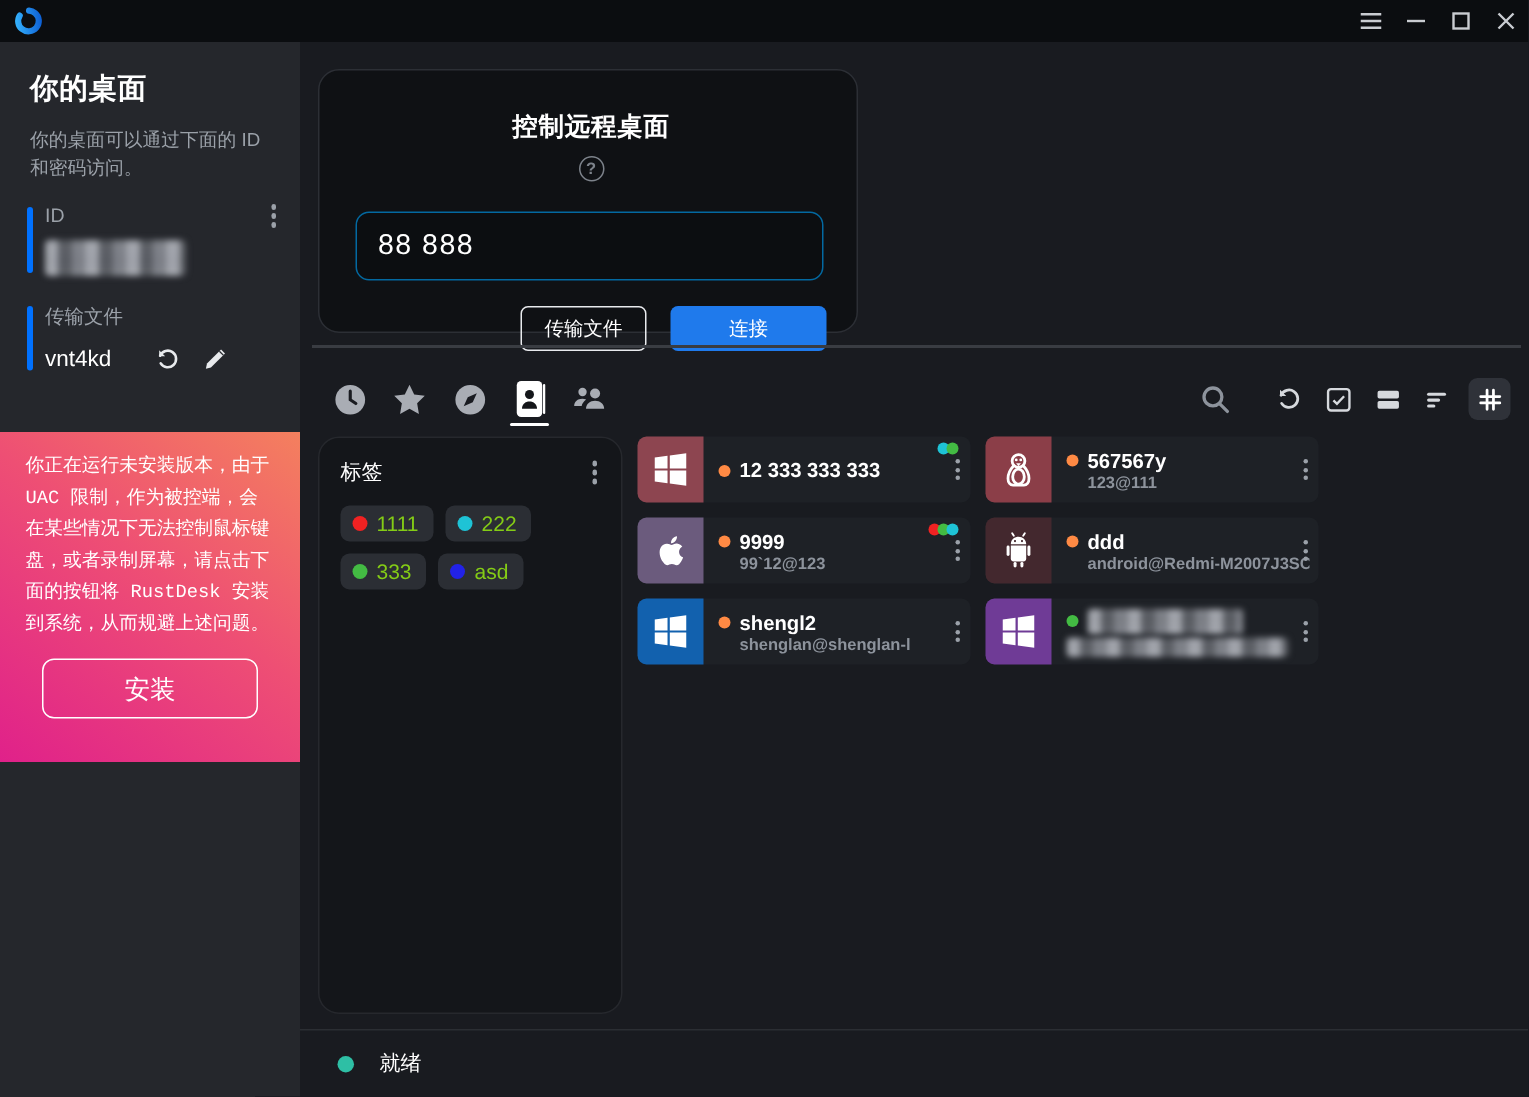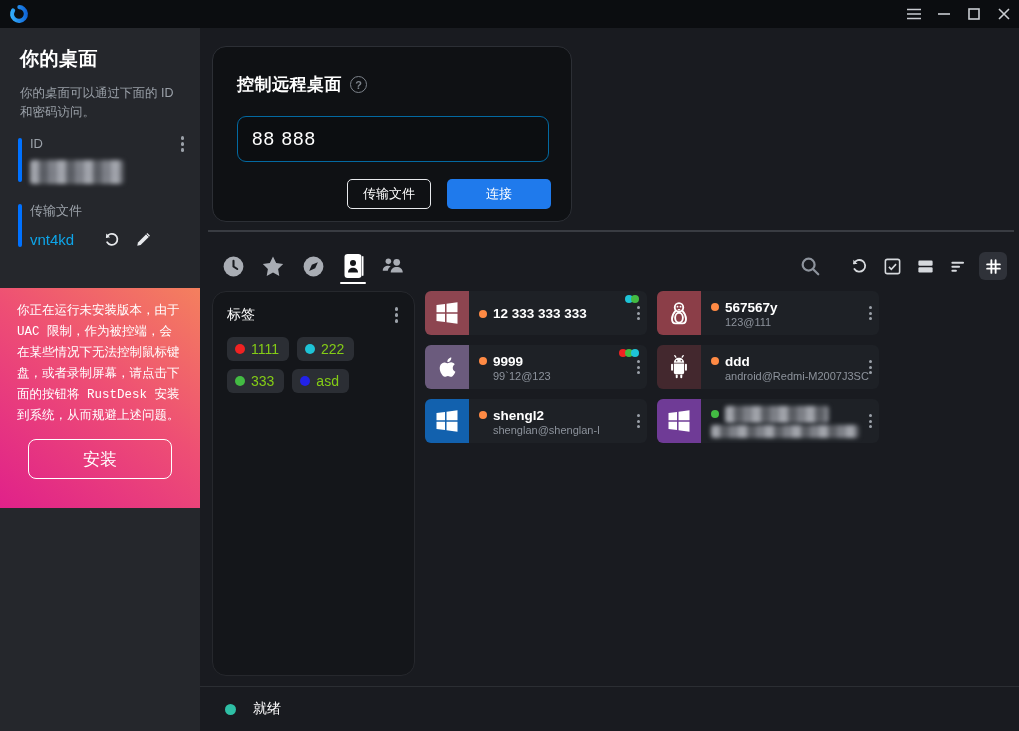--- a/index.html
+++ b/index.html
@@ -23,39 +23,39 @@
   .sb-block { position:relative; margin:14px 0 0 18px; padding-left:12px; }
   .sb-block .bar { position:absolute; left:0; top:2px; bottom:2px; width:3.5px; background:#0071ff; border-radius:2px; }
   .sb-label { font-size:13px; color:#9ba1a9; display:flex; align-items:center; }
   .sb-label .dots { margin-left:auto; margin-right:16px; }
   .censor { border-radius:3px; filter:blur(2px);
     background-image:
       repeating-linear-gradient(90deg, rgba(165,168,175,.95) 0 9px, rgba(92,95,101,.95) 9px 18px, rgba(128,131,138,.95) 18px 27px),
       repeating-linear-gradient(0deg, rgba(150,153,160,.6) 0 7px, rgba(70,73,79,.6) 7px 14px); }
   .id-censor { width:94px; height:24px; margin-top:8px; }
   .pw-row { display:flex; align-items:center; margin-top:10px; }
-  .pw-value { font-size:15px; color:#0ea5e9; }
+  .pw-value { font-size:15px; color:#ffffff; }
   .pw-icons { display:flex; gap:14px; margin-left:28px; color:#e8eaed; }
   .dots { display:inline-flex; flex-direction:column; gap:2.5px; cursor:pointer; }
   .dots i { width:3.5px; height:3.5px; border-radius:50%; background:#9ba1a9; }
 
   .warning { position:absolute; left:0; top:260px; width:200px; height:220px;
     background:linear-gradient(38deg,#e0218a 0%, #ee4f74 55%, #f4805e 100%);
     padding:13px 17px; color:#fff;font-family:Liberation Mono, monospace; }
   .warning-text { font-size:12.5px; line-height:21px; }
   .install-btn { display:block; margin:12px auto 0; width:144px; height:40px;
     background:transparent; border:1.5px solid #fff; border-radius:8px;
     color:#fff; font-size:17px; font-family:inherit; cursor:pointer; }
 
   
   .main { flex:1; position:relative; background:#191b20; color:#fff; }
 
   .connect-card { position:absolute; left:12px; top:18px; width:360px; height:176px;
     background:#0f1114; border:1px solid #2c2f35; border-radius:14px; padding:26px 20px 0 24px; }
-  .cc-title-row { display:flex; align-items:center; gap:8px; }
+  .cc-title-row { display:flex; align-items:center; gap:8px;flex-direction:column; }
   .cc-title { font-size:17px; font-weight:bold; letter-spacing:.5px; }
   .help-circle { width:17px; height:17px; border:1.5px solid #7d838b; border-radius:50%;
     color:#7d838b; font-size:11px; display:flex; align-items:center; justify-content:center; font-weight:bold; }
   .cc-input { margin-top:20px; width:312px; height:46px; background:#0c0e11;
     border:1px solid #0369a1; border-radius:9px; color:#fff; font-size:19px;
     padding:0 14px; font-family:inherit; letter-spacing:1px; }
   .cc-btn-row { display:flex; justify-content:flex-end; gap:16px; margin-top:17px; padding-right:0; }
   .btn-outline { background:transparent; border:1px solid #e8eaed; border-radius:5px;
     color:#fff; font-size:13px; padding:5px 15px; font-family:inherit; cursor:pointer; }
   .btn-blue { background:#1f7aec; border:none; border-radius:5px; color:#fff;
@@ -86,21 +86,21 @@
 
   .peer-grid { position:absolute; left:225px; top:263px; width:454px;
     display:grid; grid-template-columns:222px 222px; gap:10px; }
   .peer-card { height:44px; background:#1e2126; border-radius:6px; display:flex; position:relative; cursor:pointer; }
   .peer-icon { width:44px; height:44px; border-radius:6px 0 0 6px; flex:0 0 44px;
     display:flex; align-items:center; justify-content:center; }
   .peer-body { flex:1; padding:5px 6px 4px 10px; display:flex; flex-direction:column; justify-content:center; min-width:0; }
   .peer-name-row { display:flex; align-items:center; gap:6px; }
   .status-dot { width:8px; height:8px; border-radius:50%; flex:0 0 8px; }
   .peer-name { font-size:13.5px; font-weight:bold; color:#fff; white-space:nowrap; overflow:hidden; }
-  .peer-sub { font-size:11px; color:#8d939c; margin-top:1px; padding-left:14px; white-space:nowrap; overflow:hidden; }
+  .peer-sub { font-size:11px; color:#8d939c; margin-top:1px; padding-left:14px; white-space:nowrap; overflow:hidden;font-weight:bold; }
   .peer-menu { position:absolute; right:7px; top:50%; transform:translateY(-50%); }
   .tagdots { position:absolute; right:8px; top:4px; display:flex; }
   .tagdots i { width:8px; height:8px; border-radius:50%; margin-left:-2px; }
   .peer-card .dots i { width:3px; height:3px; }
   .name-censor { width:104px; height:17px; }
   .sub-censor { width:148px; height:13px; margin-top:2px; margin-left:0; }
 
   .status-divider { position:absolute; left:0; right:0; top:658px; height:1px; background:#2b2e33; }
   .status-bar { position:absolute; left:0; right:0; top:659px; bottom:0;
     display:flex; align-items:center; padding-left:25px; gap:17px; }

